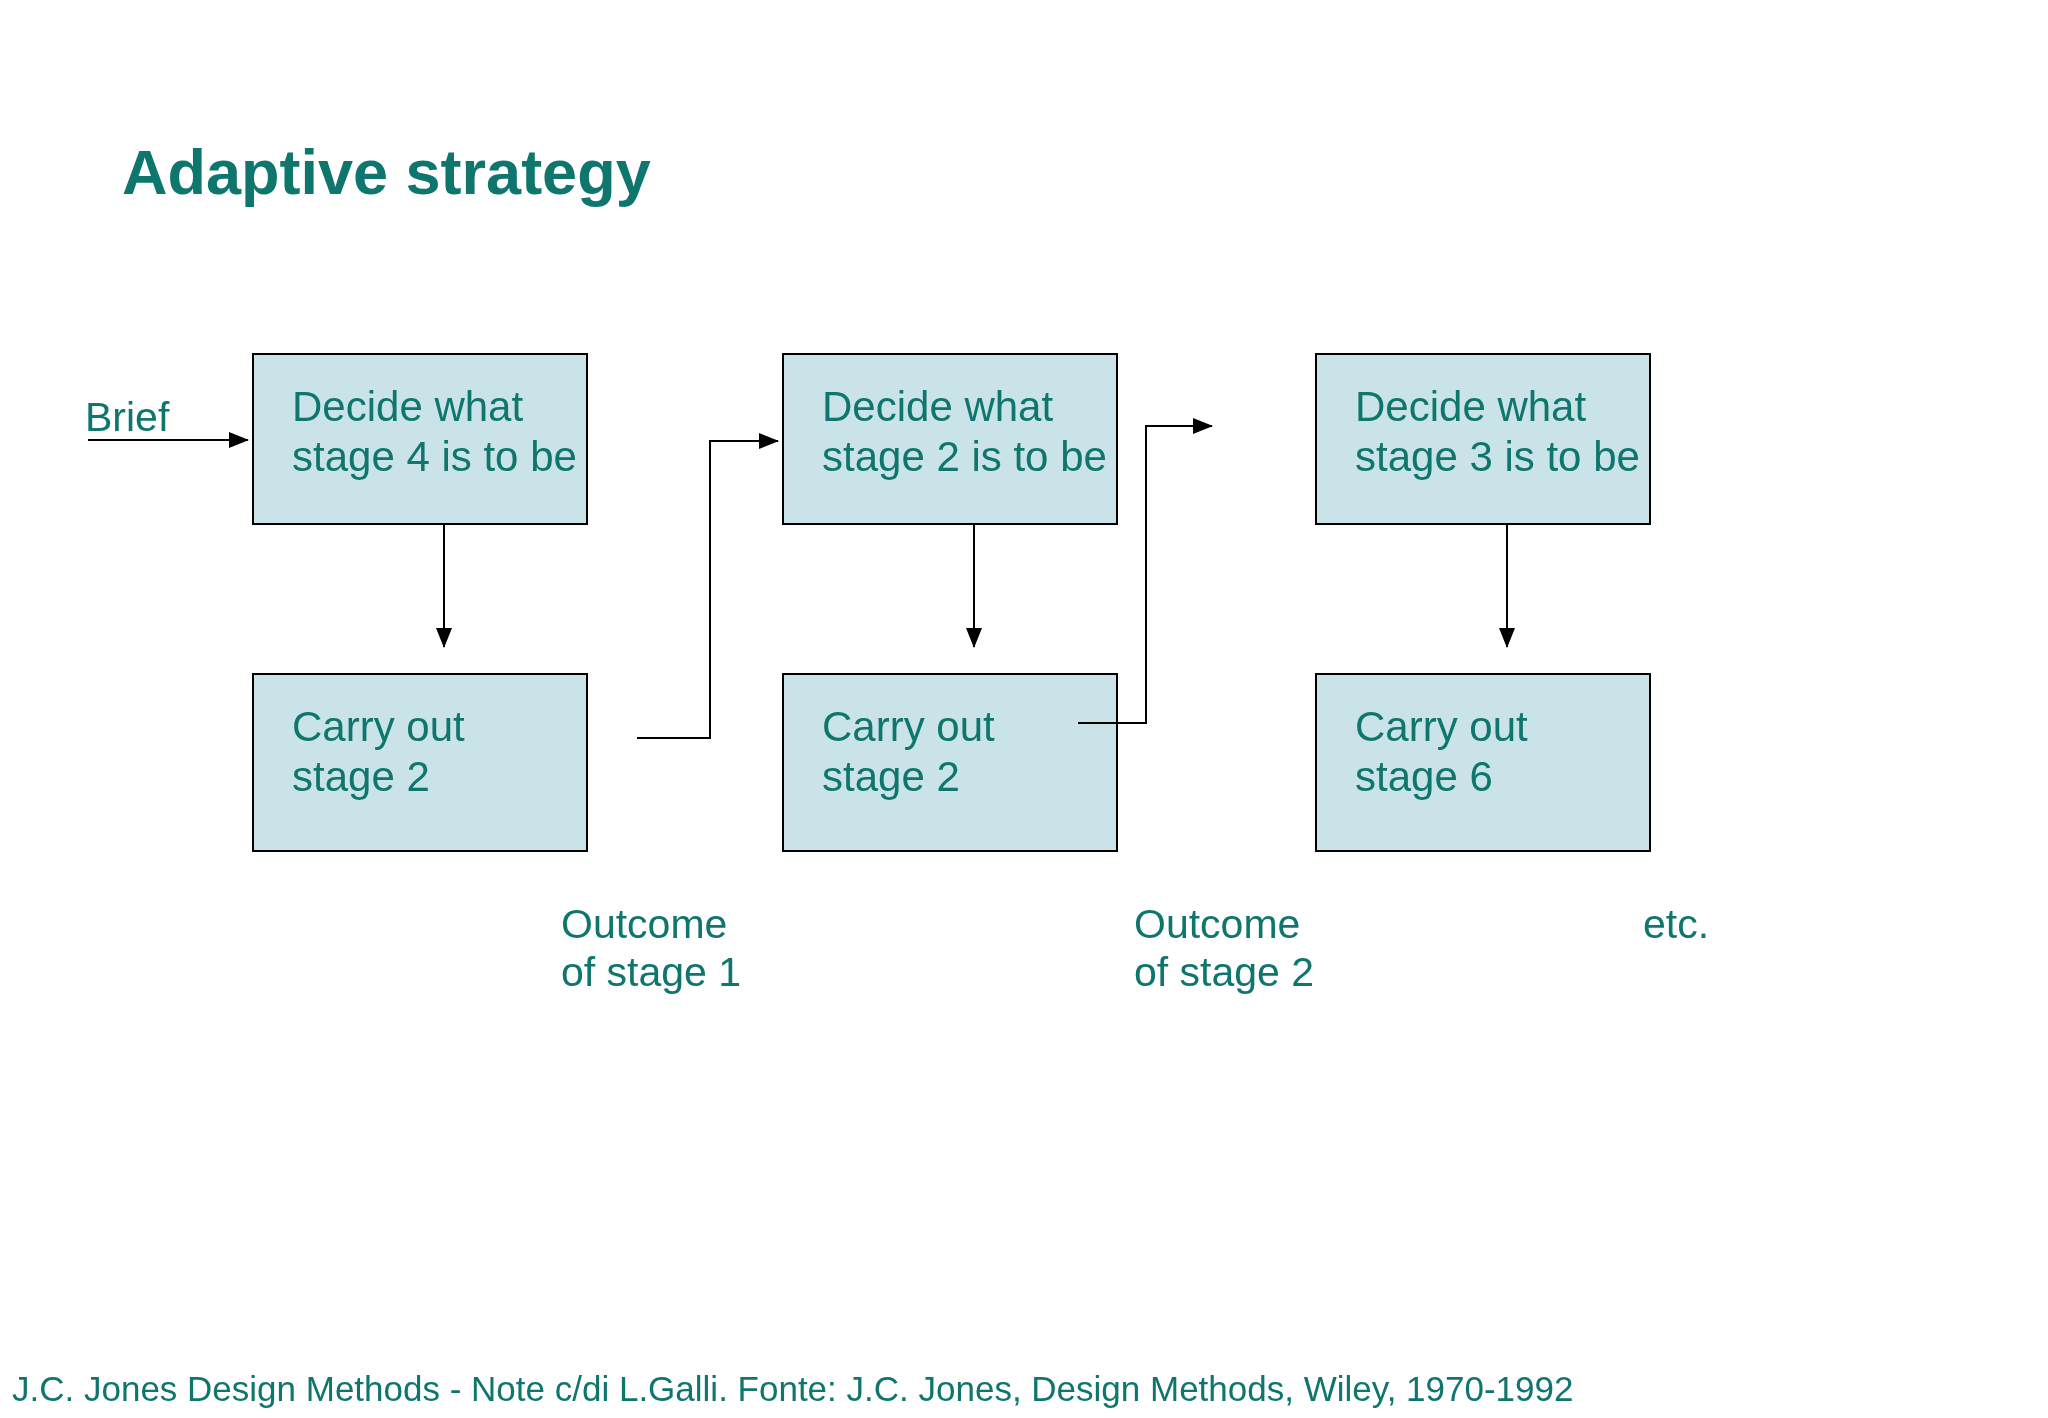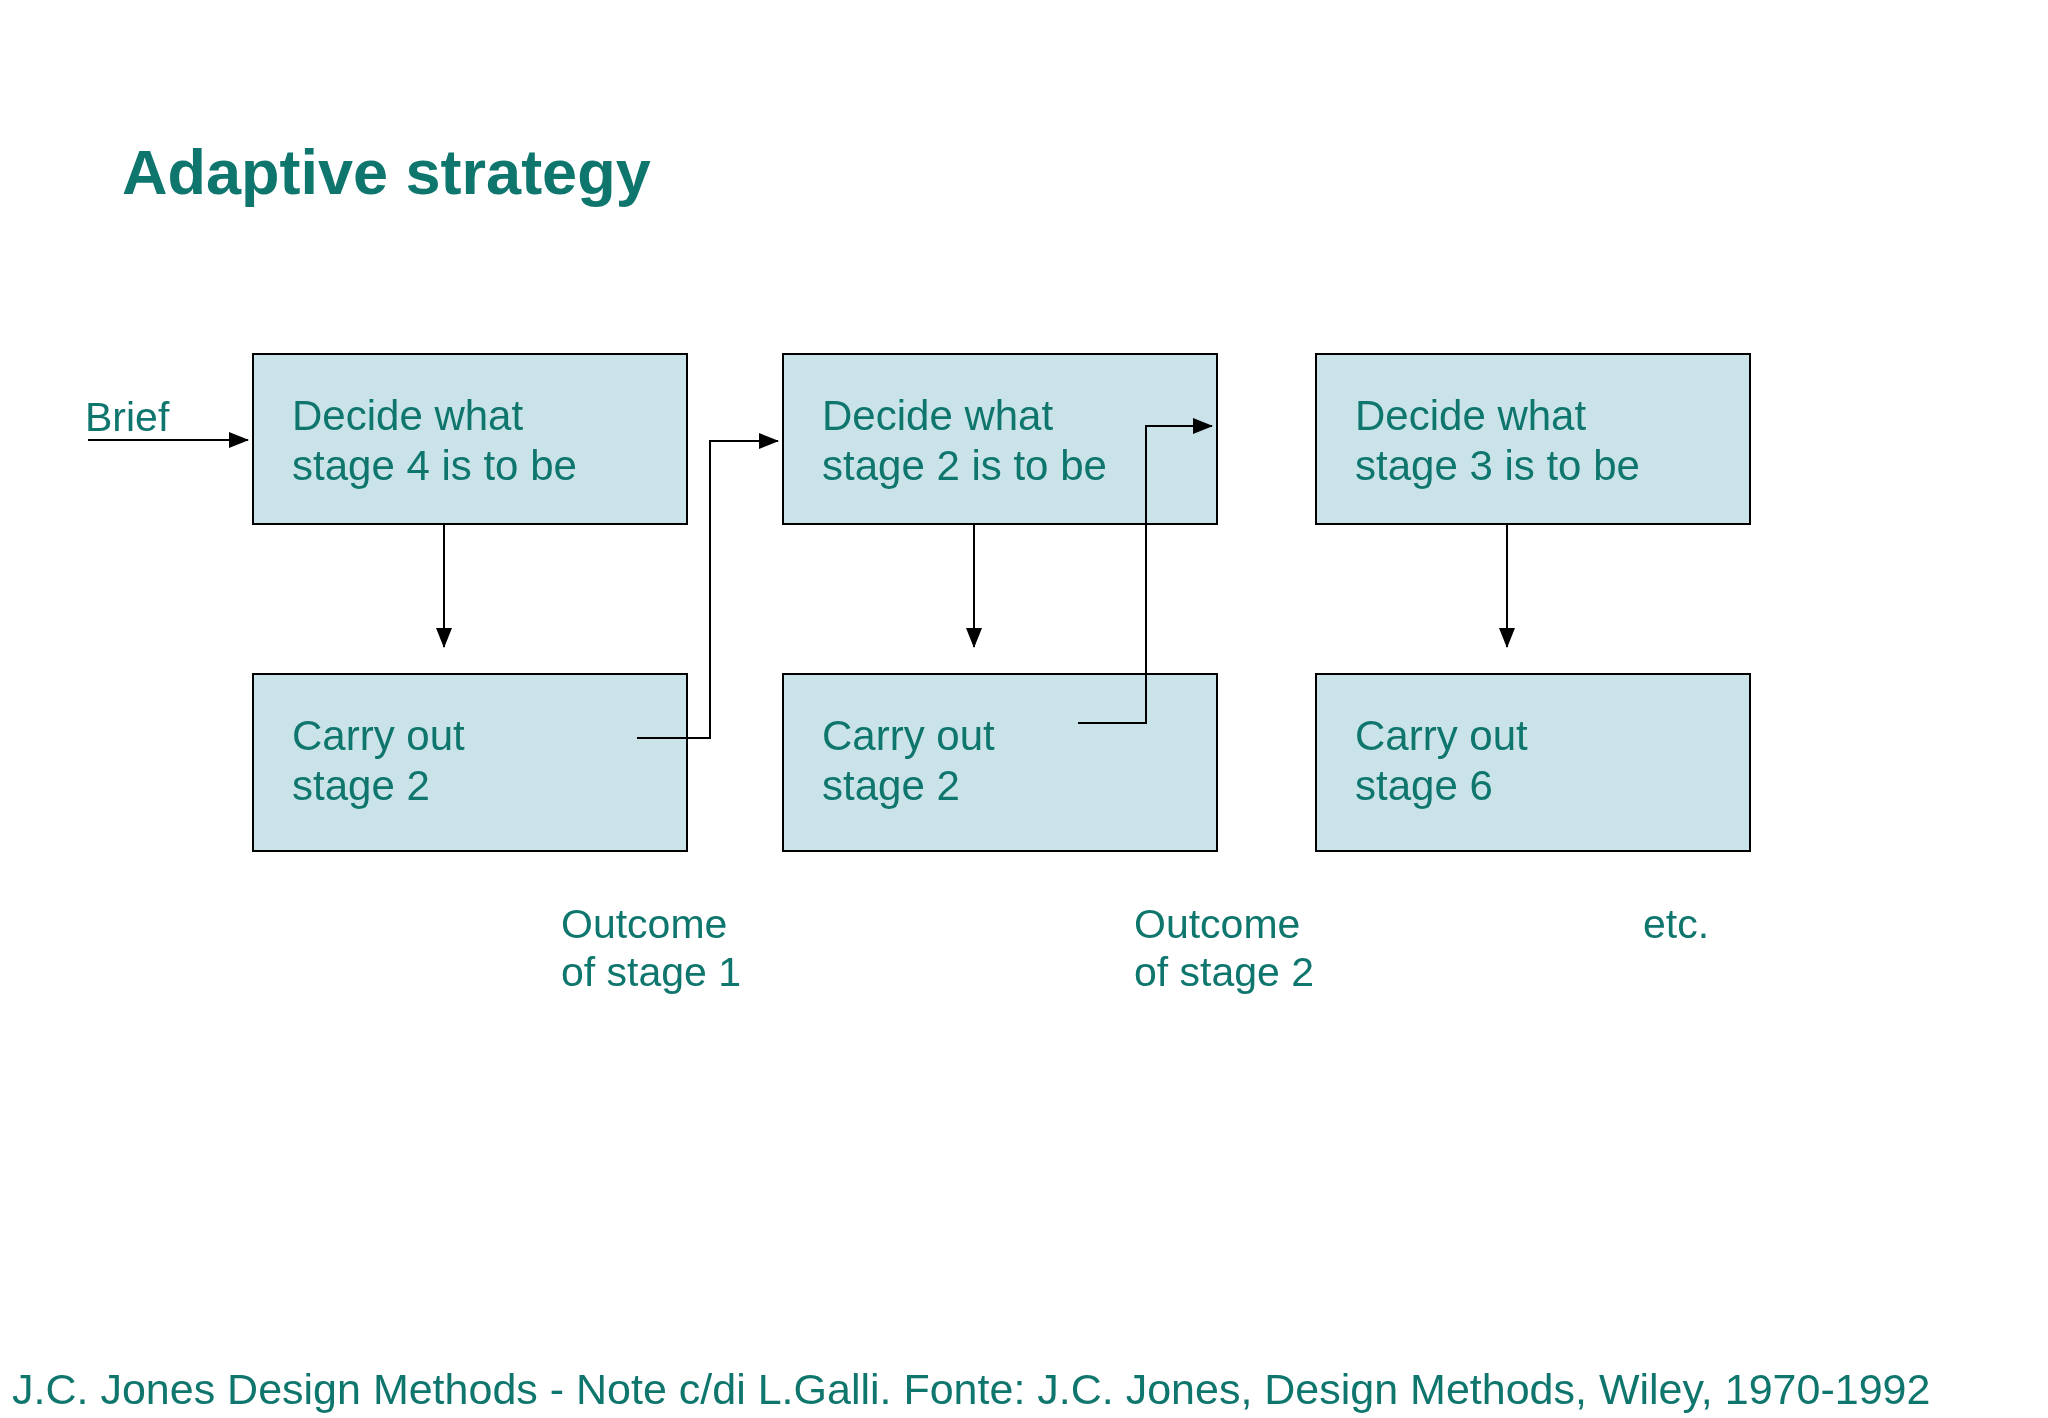--- a/index.html
+++ b/index.html
@@ -21,25 +21,25 @@
     left: 122px;
     top: 138px;
     margin: 0;
     font-size: 63px;
     font-weight: 700;
     line-height: 1.1;
     letter-spacing: 0;
   }
   .box {
     position: absolute;
-    width: 436px;
+    width: 336px;
     box-sizing: border-box;
     background: var(--box-fill, #c9e3e8);
     border: 2px solid var(--line, #000000);
-    padding: 36px 10px 0 38px;
+    padding: 27px 10px 0 38px;
     font-size: 42px;
     line-height: 50px;
   }
   .box.decide { top: 353px; height: 172px; }
   .box.carry  { top: 649px; height: 179px; margin-top: 24px; }
   .box.col1 { left: 252px; }
   .box.col2 { left: 782px; }
   .box.col3 { left: 1315px; }
   .bl { display: block; white-space: nowrap; }
   .flabel {
@@ -50,21 +50,21 @@
     margin-top: 48px;
   }
   .brief   { left: 85px;   top: 345px; }
   .outcome1{ left: 561px;  top: 852px; }
   .outcome2{ left: 1134px; top: 852px; }
   .etc     { left: 1643px; top: 852px; }
   .footer {
     position: absolute;
     left: 12px;
     top: 1368px;
-    font-size: 43px;
+    font-size: 35px;
     line-height: 42px;
     white-space: nowrap;
   }
   .connectors {
     position: absolute;
     left: 0;
     top: 0;
     z-index: 5;
     pointer-events: none;
   }

